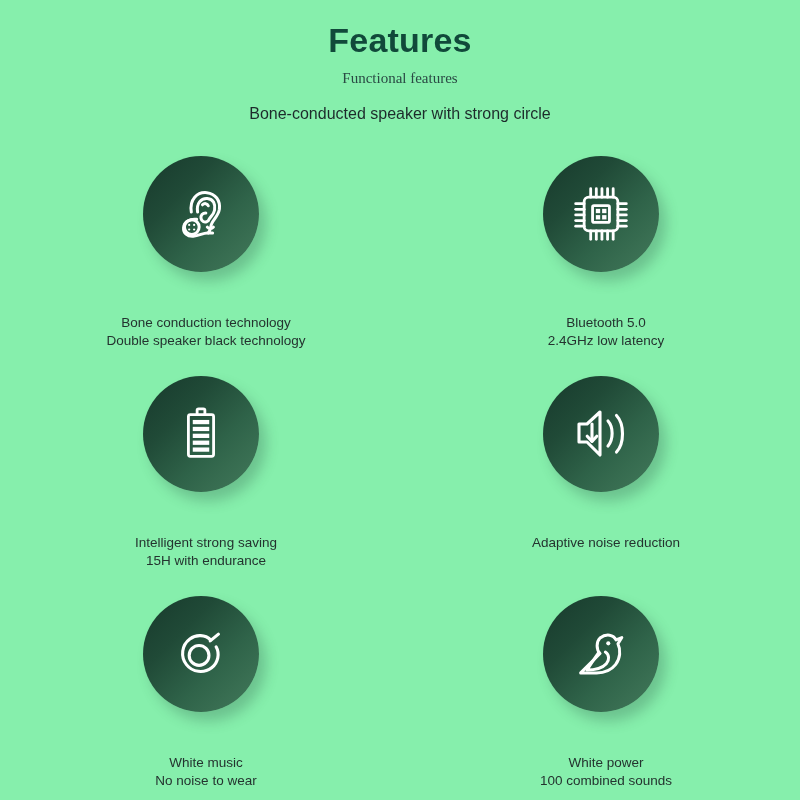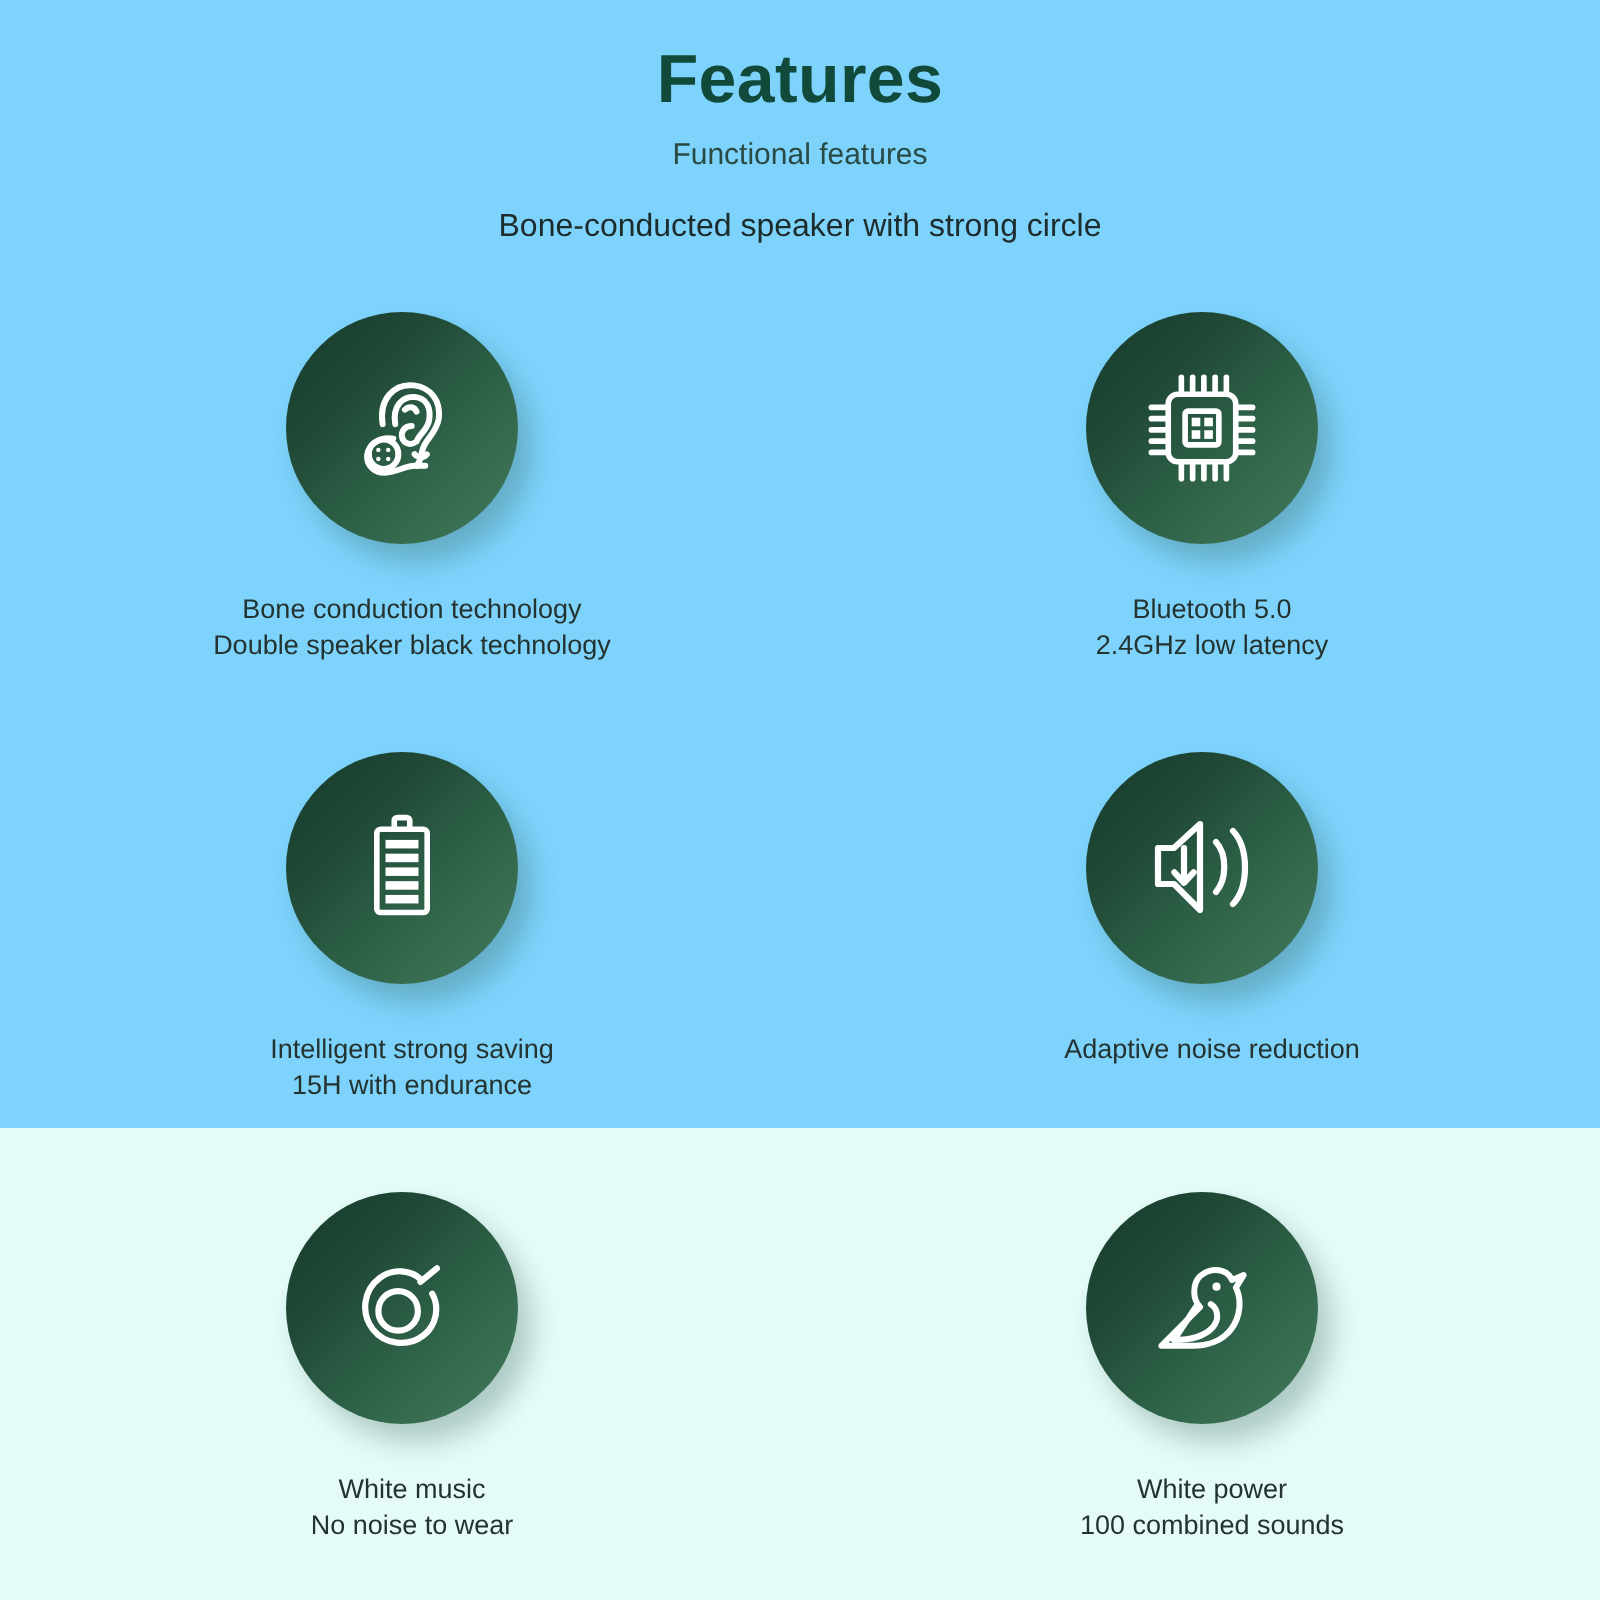--- a/index.html
+++ b/index.html
@@ -10,23 +10,23 @@
     width: 800px;
     height: 800px;
     background: #e4fbf8;
     font-family: "Liberation Sans", sans-serif;
     overflow: hidden;
     position: relative;
   }
 
   .page {
     width: 800px;
-    height: 564px;
-    position: relative;
-    background: #7dd3fc;
+    height: 800px;
+    position: relative;
+    background: #86efac;
     box-sizing: border-box;
   }
 
   
   .header {
     padding-top: 22px;
     text-align: center;
   }
   .title {
     font-size: 34px;
@@ -34,20 +34,21 @@
     color: #11493a;
     letter-spacing: 0.2px;
     line-height: 1.1;
     margin: 0;
   }
   .subtitle {
     font-size: 15px;
     color: #2a4a44;
     margin-top: 11px;
     line-height: 1.1;
+    font-family: Liberation Serif, serif;
   }
   .tagline {
     font-size: 16px;
     color: #1d2b2b;
     margin-top: 18px;
     line-height: 1.1;
   }
 
   
   .grid {
@@ -84,21 +85,21 @@
     display: flex;
     align-items: center;
     justify-content: center;
     position: relative;
   }
   .badge svg {
     display: block;
   }
 
   .caption {
-    margin-top: 14px;
+    margin-top: 32px;
     text-align: center;
     font-size: 13.5px;
     color: #24332f;
     line-height: 1.32;
   }
   .caption div { white-space: nowrap; }
 </style>
 </head>
 <body>
 

